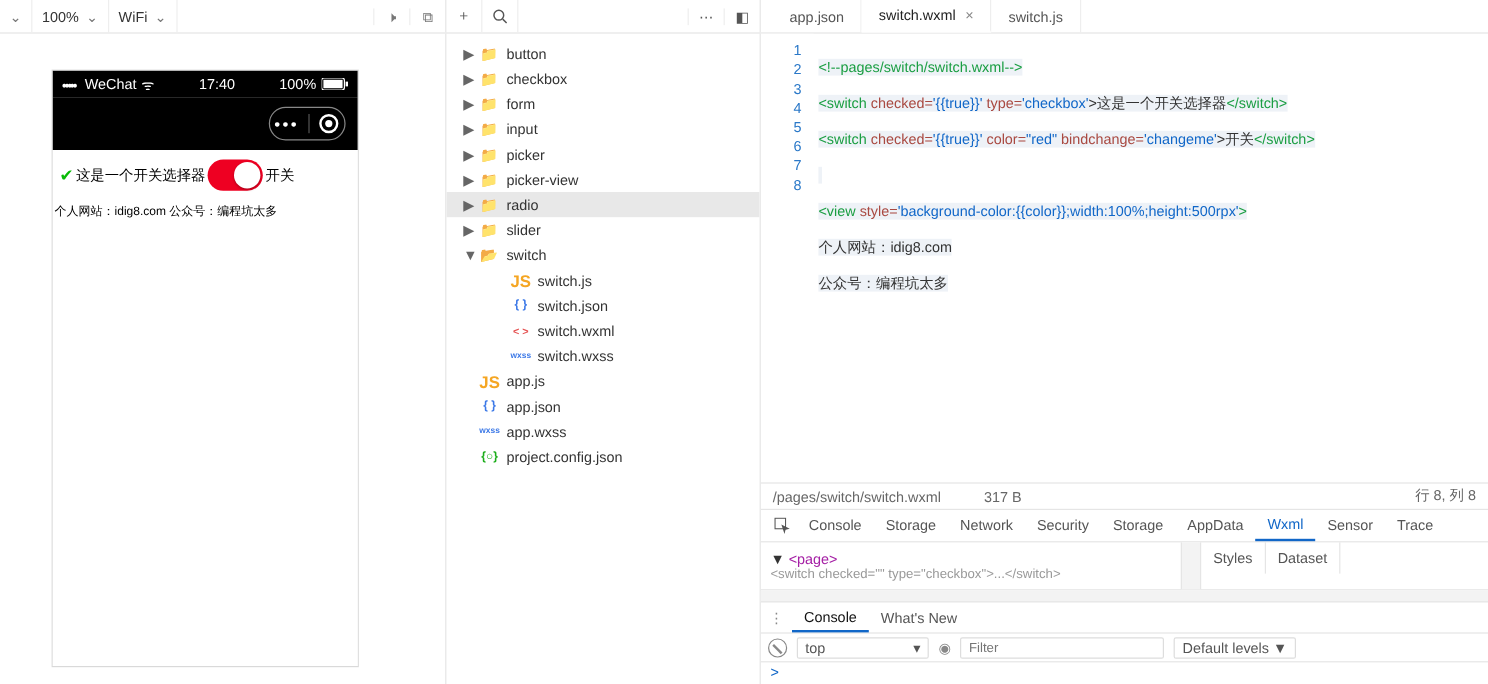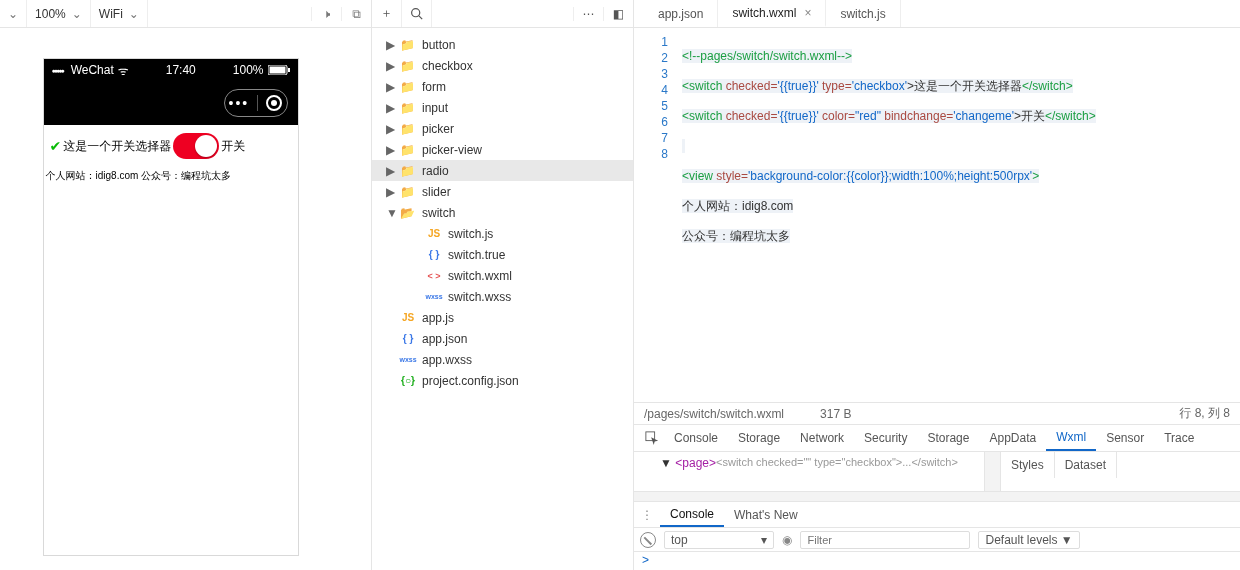--- a/index.html
+++ b/index.html
@@ -49,21 +49,21 @@
 
   
   .tree { width:262px; border-right:1px solid #e5e5e5; overflow:auto; padding-top:6px;}
   .tnode { display:flex; align-items:center; height:21px; gap:6px; padding-left:14px; cursor:pointer; color:#333;}
   .tnode.depth1{padding-left:14px;}
   .tnode.depth2{padding-left:40px;}
   .tnode.sel{background:#e8e8e8;}
   .tarrow{width:8px;color:#666;display:inline-block;}
   .ticon{width:16px;display:flex;justify-content:center;color:#555;}
   .folder{color:#555;}
-  .js{color:#f5a623;font-weight:600;font-size:10px;}
+  .js{color:#f5a623;font-weight:600;font-size:14px;}
   .json{color:#3b78e7;font-weight:700;font-size:10px;}
   .wxml{color:#e55353;font-weight:700;font-size:9px;}
   .wxss{color:#3b78e7;font-weight:700;font-size:7px;}
   .cfg{color:#1aad19;font-weight:700;font-size:10px;}
 
   
   .editorcol { flex:1; display:flex; flex-direction:column; }
   .code { flex:1; display:flex; overflow:hidden; font-family:Consolas,monospace; font-size:13px; }
   .gutter { width:44px; text-align:right; color:#2a78c8; padding:6px 10px 0 0; background:#fff; }
   .gutter div{height:16px;line-height:16px;}
@@ -79,21 +79,21 @@
   .statusline{height:22px;border-top:1px solid #e5e5e5;display:flex;align-items:center;padding:0 10px;color:#666;font-size:11px;}
   .statusline .r{margin-left:auto;}
 
   
   .dt-tabs{height:28px;border-top:1px solid #e5e5e5;border-bottom:1px solid #e5e5e5;display:flex;align-items:center;padding-left:6px;color:#555;}
   .dt-tabs .ico{width:24px;display:flex;justify-content:center;color:#555;cursor:pointer;}
   .dt-tabs .t{padding:0 10px;height:100%;display:flex;align-items:center;cursor:pointer;}
   .dt-tabs .t.active{color:#1167c8;border-bottom:2px solid #1167c8;}
 
   .dt-body{height:40px;display:flex;border-bottom:1px solid #e5e5e5;}
-  .dt-body .lft{flex:1;padding:4px 8px;font-family:Consolas,monospace;font-size:11px;color:#555;overflow:hidden;display:flex;justify-content:center;}
+  .dt-body .lft{flex:1;padding:4px 8px;font-family:Consolas,monospace;font-size:11px;color:#555;overflow:hidden;display:flex;flex-direction:column;justify-content:center;}
   .dt-body .lft .l1{color:#333;}
   .c-tag{color:#a520a5;}
   .dt-body .sl{width:16px;background:#f3f3f3;border-left:1px solid #e5e5e5;}
   .dt-body .rgt{width:240px;border-left:1px solid #e5e5e5;display:flex;align-items:flex-start;}
   .dt-body .rgt .subtab{padding:6px 10px;border-right:1px solid #e5e5e5;cursor:pointer;color:#555;}
 
   .dt-sep{height:10px;background:#f3f3f3;border-bottom:1px solid #e5e5e5;}
 
   .console-tabs{height:26px;border-bottom:1px solid #e5e5e5;display:flex;align-items:center;color:#555;}
   .console-tabs .menu{width:26px;display:flex;justify-content:center;cursor:pointer;color:#888;}
@@ -243,21 +243,21 @@
         <span>switch</span>
       </div>
       <div class="tnode depth2">
         <span class="tarrow"></span>
         <span class="ticon js">JS</span>
         <span>switch.js</span>
       </div>
       <div class="tnode depth2">
         <span class="tarrow"></span>
         <span class="ticon json">{ }</span>
-        <span>switch.true</span>
+        <span>switch.json</span>
       </div>
       <div class="tnode depth2">
         <span class="tarrow"></span>
         <span class="ticon wxml">&lt; &gt;</span>
         <span>switch.wxml</span>
       </div>
       <div class="tnode depth2">
         <span class="tarrow"></span>
         <span class="ticon wxss">wxss</span>
         <span>switch.wxss</span>

